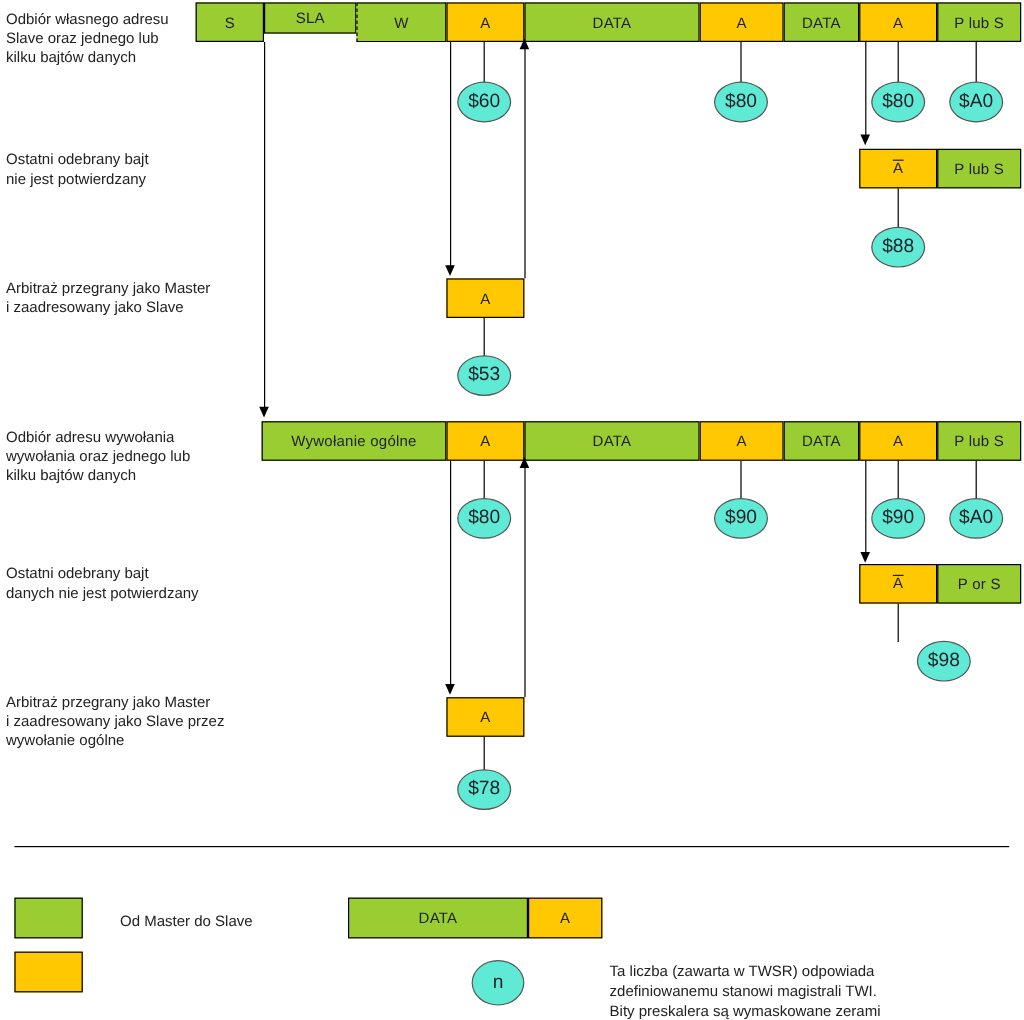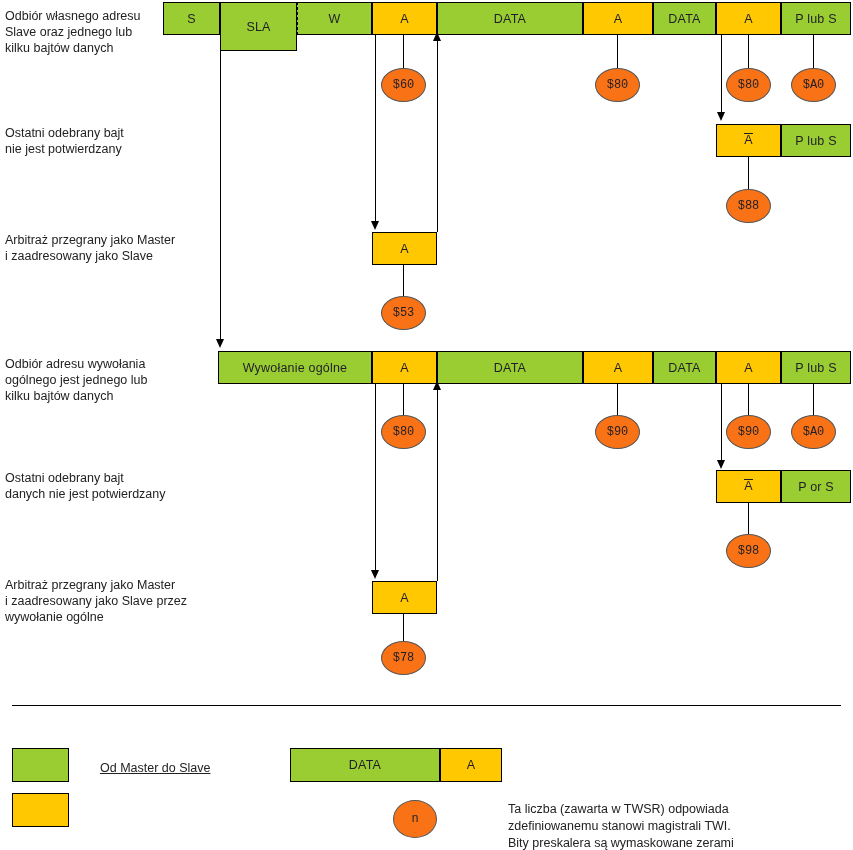--- a/index.html
+++ b/index.html
@@ -40,28 +40,27 @@
     color: #1f1f28;
     letter-spacing: 0.2px;
   }
   .green { background: #9ACD32; }
   .orange { background: #FFC800; }
   .dash-left { border-left: 1.4px dashed #000000; }
   .bubble {
     position: absolute;
     box-sizing: border-box;
     border: 1.2px solid #555555;
-    background: #f97316;
+    background: #5eead4;
     border-radius: 50%;
     display: flex;
     align-items: center;
     justify-content: center;
-    font-size: 12px;
+    font-size: 16px;
     color: #1f1f28;
-    font-family: Liberation Mono, monospace;
   }
   .vline {
     position: absolute;
     width: 0;
     border-left: 1.3px solid #000000;
   }
   .hrule {
     position: absolute;
     height: 0;
     border-top: 1.6px solid #000000;
@@ -96,21 +95,21 @@
 </head>
 <body>
 
 <div id="diagram-root">
 
   <div class="label-block" style="left:5px; top:8px; width:155px;">Odbiór własnego adresu
 Slave oraz jednego lub
 kilku bajtów danych</div>
 
   <div class="frame-box green" style="left:163px; top:2px; width:57px; height:33px;">S</div>
-  <div class="frame-box green" style="left:220px; top:2px; width:77px; height:49px;">SLA</div>
+  <div class="frame-box green" style="left:220px; top:2px; width:77px; height:26px;">SLA</div>
   <div class="frame-box green dash-left" style="left:297px; top:2px; width:75px; height:33px;">W</div>
   <div class="frame-box orange" style="left:372px; top:2px; width:65px; height:33px;">A</div>
   <div class="frame-box green" style="left:437px; top:2px; width:146px; height:33px;">DATA</div>
   <div class="frame-box orange" style="left:583px; top:2px; width:70px; height:33px;">A</div>
   <div class="frame-box green" style="left:653px; top:2px; width:63px; height:33px;">DATA</div>
   <div class="frame-box orange" style="left:716px; top:2px; width:65px; height:33px;">A</div>
   <div class="frame-box green" style="left:781px; top:2px; width:70px; height:33px;">P lub S</div>
 
   <div class="vline" style="left:403px; top:35px; height:34px;"></div>
   <div class="vline" style="left:617px; top:35px; height:34px;"></div>
@@ -144,21 +143,21 @@
 
   <div class="vline" style="left:437px; top:40px; height:192px;"></div>
   <div class="arrow-head-up" style="left:433px; top:32px;"></div>
 
   <div class="frame-box orange" style="left:372px; top:232px; width:65px; height:33px;">A</div>
 
   <div class="vline" style="left:403px; top:265px; height:32px;"></div>
   <div class="bubble" style="left:381px; top:296px; width:45px; height:34px;">$53</div>
 
   <div class="label-block" style="left:5px; top:356px; width:175px;">Odbiór adresu wywołania
-ogólnego jest jednego lub
+wywołania oraz jednego lub
 kilku bajtów danych</div>
 
   <div class="vline" style="left:220px; top:35px; height:306px;"></div>
   <div class="arrow-head-down" style="left:216px; top:339px;"></div>
 
   <div class="frame-box green" style="left:218px; top:351px; width:154px; height:33px;">Wywołanie ogólne</div>
   <div class="frame-box orange" style="left:372px; top:351px; width:65px; height:33px;">A</div>
   <div class="frame-box green" style="left:437px; top:351px; width:146px; height:33px;">DATA</div>
   <div class="frame-box orange" style="left:583px; top:351px; width:70px; height:33px;">A</div>
   <div class="frame-box green" style="left:653px; top:351px; width:63px; height:33px;">DATA</div>
@@ -180,41 +179,41 @@
 
   <div class="vline" style="left:721px; top:384px; height:78px;"></div>
   <div class="arrow-head-down" style="left:717px; top:460px;"></div>
 
   <div class="frame-box orange" style="left:716px; top:470px; width:65px; height:33px;">
     <span class="overbar">A</span>
   </div>
   <div class="frame-box green" style="left:781px; top:470px; width:70px; height:33px;">P or S</div>
 
   <div class="vline" style="left:748px; top:503px; height:32px;"></div>
-  <div class="bubble" style="left:726px; top:534px; width:45px; height:34px;">$98</div>
+  <div class="bubble" style="left:764px; top:534px; width:45px; height:34px;">$98</div>
 
   <div class="label-block" style="left:5px; top:577px; width:215px;">Arbitraż przegrany jako Master
 i zaadresowany jako Slave przez
 wywołanie ogólne</div>
 
   <div class="vline" style="left:375px; top:384px; height:188px;"></div>
   <div class="arrow-head-down" style="left:371px; top:570px;"></div>
 
   <div class="vline" style="left:437px; top:389px; height:192px;"></div>
   <div class="arrow-head-up" style="left:433px; top:381px;"></div>
 
   <div class="frame-box orange" style="left:372px; top:581px; width:65px; height:33px;">A</div>
 
   <div class="vline" style="left:403px; top:614px; height:32px;"></div>
   <div class="bubble" style="left:381px; top:641px; width:45px; height:34px;">$78</div>
 
   <div class="hrule" style="left:12px; top:705px; width:829px;"></div>
 
   <div class="legend-swatch green" style="left:12px; top:748px; width:57px; height:34px;"></div>
-  <div class="legend-text" style="left:100px; top:760px; width:200px;text-decoration:underline;">Od Master do Slave</div>
+  <div class="legend-text" style="left:100px; top:760px; width:200px;">Od Master do Slave</div>
 
   <div class="legend-swatch orange" style="left:12px; top:793px; width:57px; height:34px;"></div>
   <div class="legend-text" style="left:100px; top:804px; width:200px;margin-top:44px;">Od Slave do Master</div>
 
   <div class="frame-box green" style="left:290px; top:748px; width:150px; height:34px;">DATA</div>
   <div class="frame-box orange" style="left:440px; top:748px; width:62px; height:34px;">A</div>
 
   <div class="bubble" style="left:393px; top:800px; width:44px; height:38px;">n</div>
   <div class="legend-text" style="left:508px; top:801px; width:345px;">Ta liczba (zawarta w TWSR) odpowiada
 zdefiniowanemu stanowi magistrali TWI.

